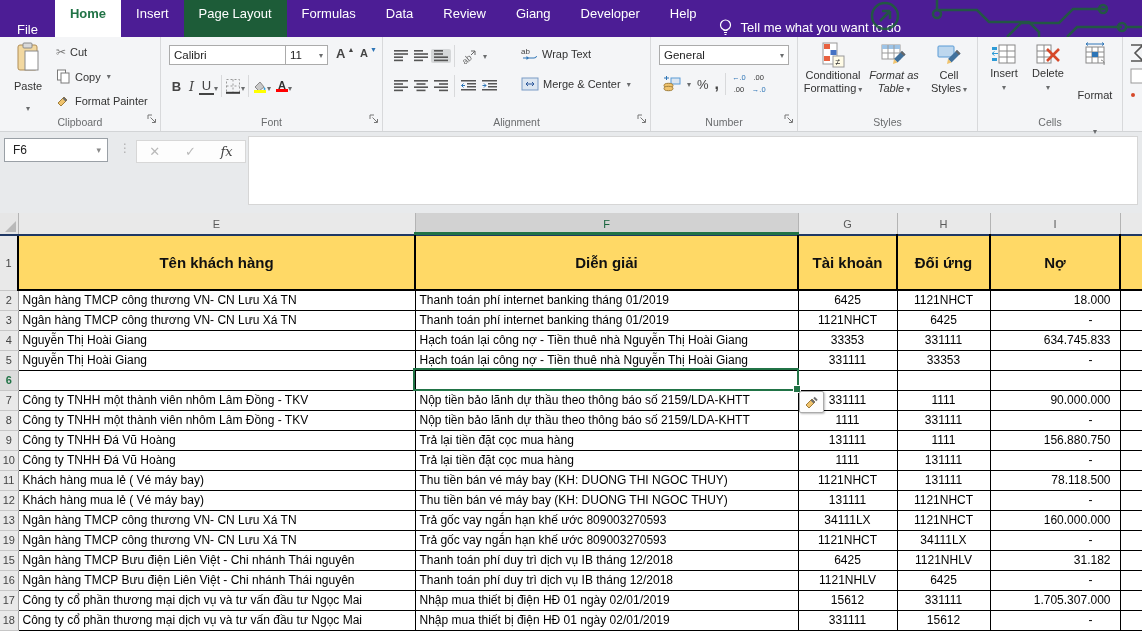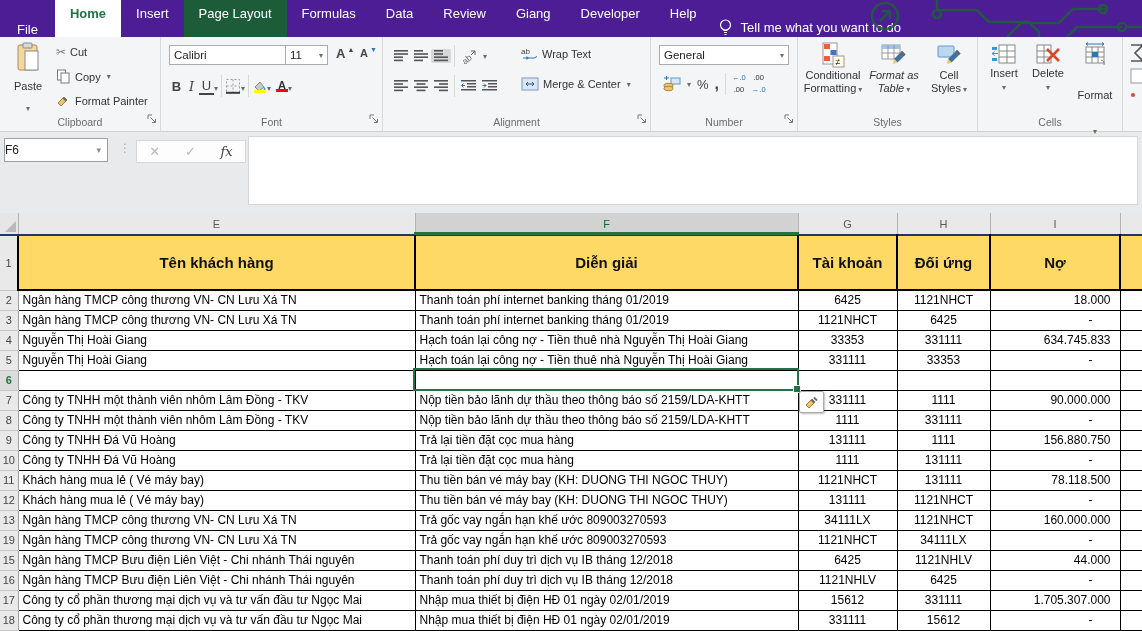--- a/index.html
+++ b/index.html
@@ -28,21 +28,21 @@
   .combo{background:#fff;border:1px solid #ababab;height:20px;display:flex;align-items:center;font-size:11.5px;color:#222;padding:0 4px;box-sizing:border-box;justify-content:space-between;}
   .combo .caret{font-size:8px;color:#6a6c6e;}
   .sep{width:1px;background:#d8d9db;height:22px;margin:0 3px;}
   .selbox{background:#d5d7d9;border-radius:2px;}
   .mini{font-size:11px;color:#444;}
   .dec2{display:flex;flex-direction:column;font-size:7.5px;line-height:8px;color:#333;align-items:center;}
   .dec2 b{color:#2e75b6;font-weight:normal;}
 
   
   .fxbar{position:absolute;left:0;top:131px;width:1142px;height:82px;background:#e8eaec;z-index:4;}
-  .namebox{position:absolute;left:4px;top:7px;width:104px;height:24px;background:#fff;border:1px solid #9aa0a6;box-sizing:border-box;display:flex;align-items:center;font-size:12px;color:#222;}
+  .namebox{position:absolute;left:4px;top:7px;width:104px;height:24px;background:#fff;border:1px solid #9aa0a6;box-sizing:border-box;display:flex;align-items:center;font-size:12px;color:#222;padding-left:8px;}
   .namebox .caret{position:absolute;right:6px;font-size:9px;color:#8a8a8a;}
   .fxdots{position:absolute;left:119px;top:10px;color:#b0b0b0;font-size:12px;letter-spacing:0;}
   .fxbtns{position:absolute;left:136px;top:9px;width:110px;height:23px;background:#fdfdfd;border:1px solid #d7d7d7;box-sizing:border-box;display:flex;align-items:center;justify-content:space-around;}
   .fxbtns .g{color:#b9b9b9;font-size:13px;}
   .fxbtns .fx{font-family:"DejaVu Serif","Liberation Serif",serif;font-style:italic;font-size:13px;color:#444;}
   .fxinput{position:absolute;left:248px;top:5px;width:890px;height:69px;background:#fff;border:1px solid #d6d6d6;box-sizing:border-box;font-size:12px;color:#222;padding:2px 4px;}
 
   
   .sheet{position:absolute;left:0;top:213px;width:1142px;height:418px;background:#fff;}
   table.grid{border-collapse:collapse;table-layout:fixed;width:1142px;}
@@ -576,21 +576,21 @@
           <td class="c-h">34111LX</td>
           <td class="c-i dash">-</td>
           <td class="c-sliver"></td>
         </tr>
         <tr>
           <th class="rowhead">15</th>
           <td class="c-e">Ngân hàng TMCP Bưu điện Liên Việt - Chi nhánh Thái nguyên</td>
           <td class="c-f">Thanh toán phí duy trì dịch vụ IB tháng 12/2018</td>
           <td class="c-g">6425</td>
           <td class="c-h">1121NHLV</td>
-          <td class="c-i">44.000</td>
+          <td class="c-i">31.182</td>
           <td class="c-sliver"></td>
         </tr>
         <tr>
           <th class="rowhead">16</th>
           <td class="c-e">Ngân hàng TMCP Bưu điện Liên Việt - Chi nhánh Thái nguyên</td>
           <td class="c-f">Thanh toán phí duy trì dịch vụ IB tháng 12/2018</td>
           <td class="c-g">1121NHLV</td>
           <td class="c-h">6425</td>
           <td class="c-i dash">-</td>
           <td class="c-sliver"></td>

